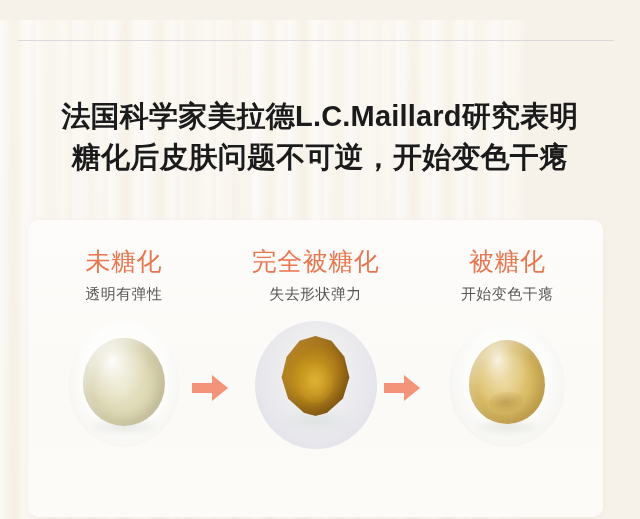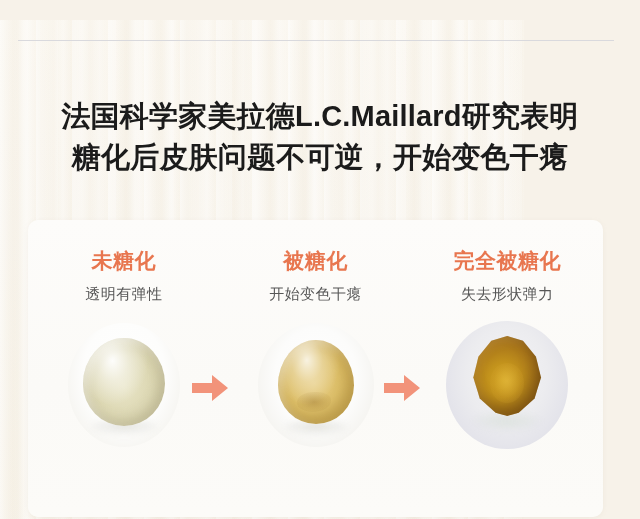--- a/index.html
+++ b/index.html
@@ -105,22 +105,22 @@
   .column {
     position: relative;
     flex: 1 1 0;
     display: flex;
     flex-direction: column;
     align-items: center;
   }
 
   .col-title {
     margin-top: 28px;
-    font-size: 21px;
-    font-weight: bold;
+    font-size: 25px;
+    font-weight: normal;
     color: #e8764f;
     letter-spacing: 0.5px;
     line-height: 26px;
   }
   .col-sub {
     margin-top: 10px;
     font-size: 15px;
     color: #575757;
     letter-spacing: 0.4px;
     line-height: 20px;
@@ -270,47 +270,47 @@
 
   <div class="columns">
 
     <div class="column">
       <div class="col-title">未糖化</div>
       <div class="col-sub">透明有弹性</div>
       <div class="egg-stage">
         <div class="halo halo-1"></div>
         <div class="shadow shadow-1"></div>
         <div class="egg egg-1"></div>
+      </div>
+    </div>
+
+    <div class="column">
+      <div class="col-title">完全被糖化</div>
+      <div class="col-sub">失去形状弹力</div>
+      <div class="egg-stage">
+        <div class="halo halo-3"></div>
+        <div class="shadow shadow-3"></div>
+        <div class="egg egg-3">
+          <div class="egg-3-core"></div>
+        </div>
       </div>
     </div>
 
     <div class="column">
       <div class="col-title">被糖化</div>
       <div class="col-sub">开始变色干瘪</div>
       <div class="egg-stage">
         <div class="halo halo-2"></div>
         <div class="shadow shadow-2"></div>
         <div class="egg egg-2">
           <div class="egg-2-blemish"></div>
         </div>
       </div>
     </div>
 
-    <div class="column">
-      <div class="col-title">完全被糖化</div>
-      <div class="col-sub">失去形状弹力</div>
-      <div class="egg-stage">
-        <div class="halo halo-3"></div>
-        <div class="shadow shadow-3"></div>
-        <div class="egg egg-3">
-          <div class="egg-3-core"></div>
-        </div>
-      </div>
-    </div>
-
   </div>
 
   <div class="arrow" id="arrow-1">
     <svg width="36" height="26" viewBox="0 0 36 26" aria-hidden="true">
       <polygon points="0,8 20,8 20,0 36,13 20,26 20,18 0,18" fill="#f2937a"></polygon>
     </svg>
   </div>
 
   <div class="arrow" id="arrow-2">
     <svg width="36" height="26" viewBox="0 0 36 26" aria-hidden="true">

